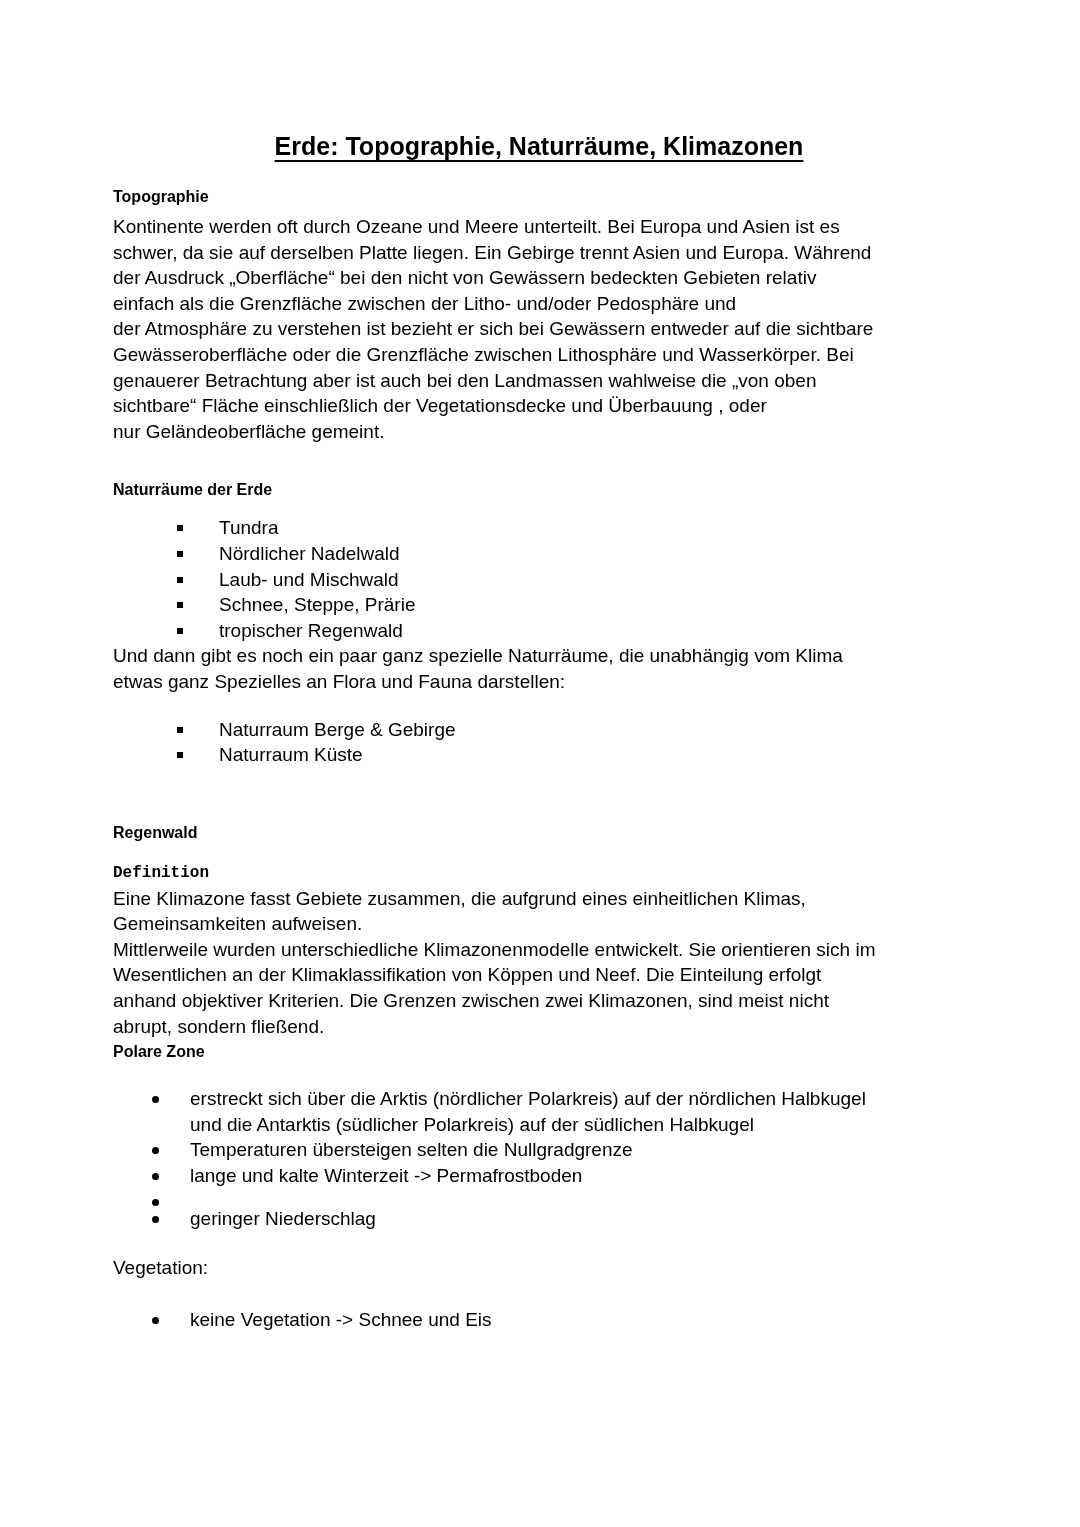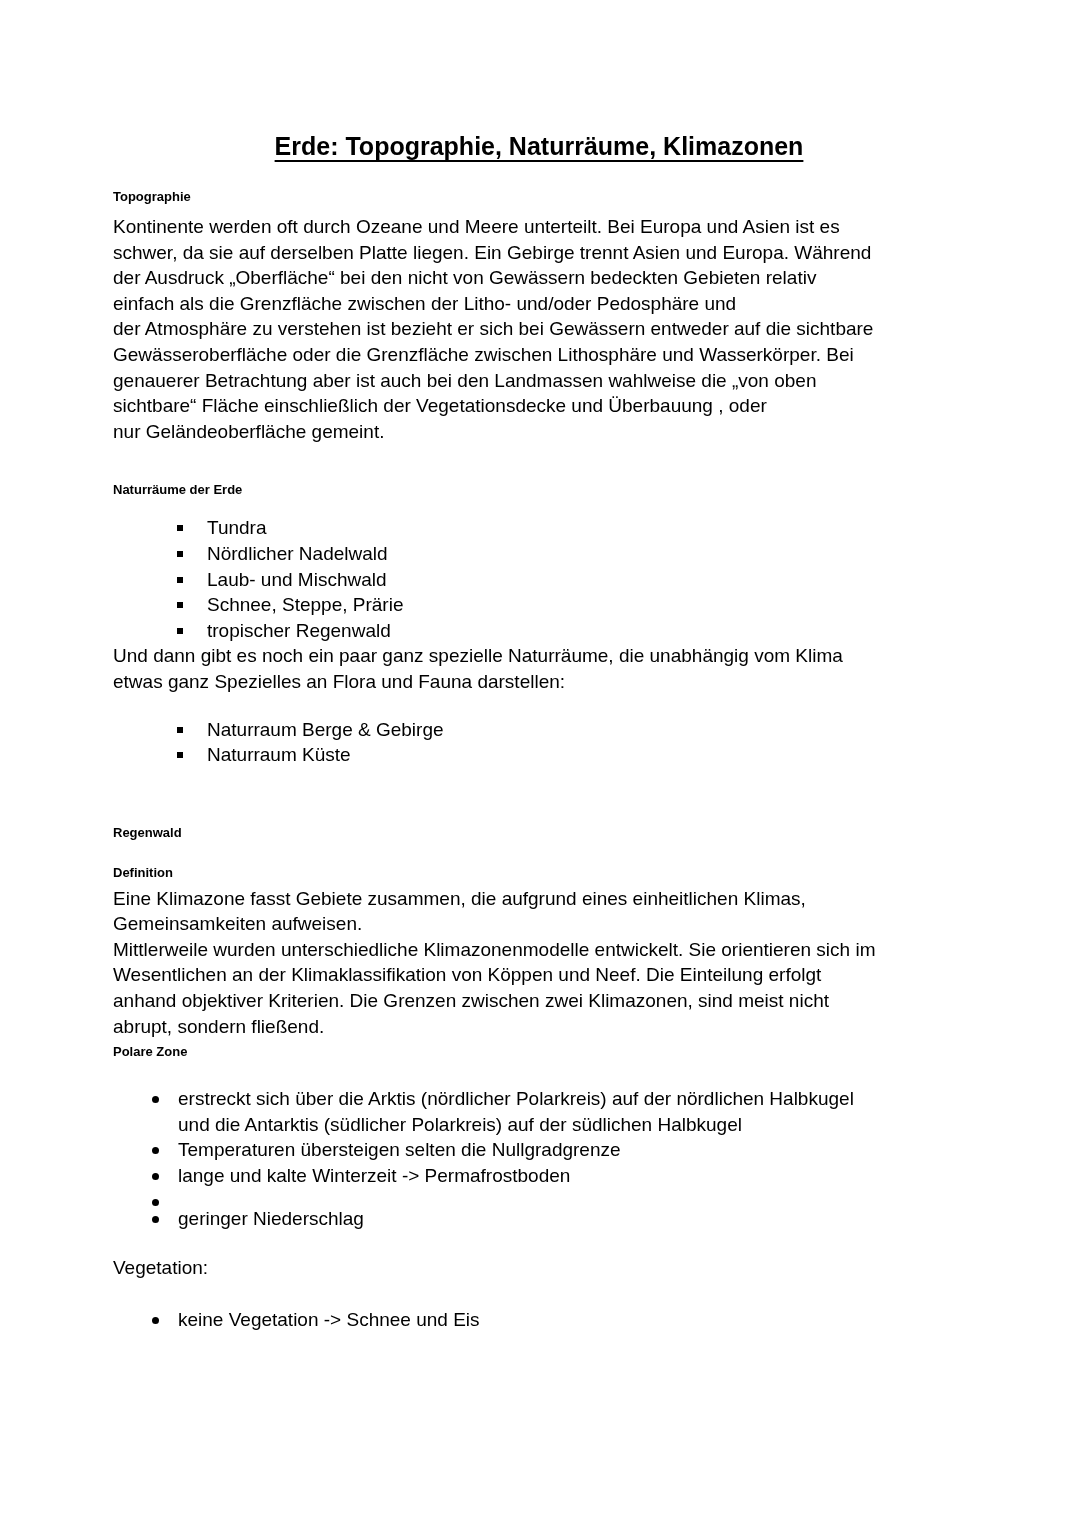--- a/index.html
+++ b/index.html
@@ -24,28 +24,28 @@
     font-size: 25px;
     line-height: 30px;
     font-weight: bold;
     text-align: center;
     text-decoration: underline;
     text-decoration-thickness: 2px;
     text-underline-offset: 5px;
   }
   .h-section {
     margin: 0;
-    font-size: 13px;
+    font-size: 16px;
     line-height: 26px;
     font-weight: bold;
   }
   .h-topographie   { margin-top: 23px; }
   .h-naturraeume   { margin-top: 33px; }
   .h-klimazone     { margin-top: 52px; }
-  .h-definition    { margin-top: 14px; }
+  .h-definition    { margin-top: 14px; font-family: Liberation Mono, monospace; }
   .h-polare        { margin-top: 0; }
   .para {
     margin: 0;
     font-size: 19px;
     line-height: 25.6px;
     white-space: pre-line;
   }
   .para-topographie { margin-top: 4px; }
   .para-unddann     { margin-top: 0; }
   .para-definition  { margin-top: 0; }
@@ -53,20 +53,21 @@
   ul.doc-list {
     list-style: none;
     margin: 0;
     padding: 0;
     font-size: 19px;
     line-height: 25.6px;
   }
   ul.doc-list li {
     display: flex;
     align-items: flex-start;
+    gap: 12px;
   }
   .li-text { white-space: pre-line; }
   
   ul.square-list { margin-top: 12px; padding-left: 64px; }
   ul.square-list.special { margin-top: 22px; }
   .bullet-square {
     flex: 0 0 auto;
     width: 6px;
     height: 6px;
     background: #000000;

